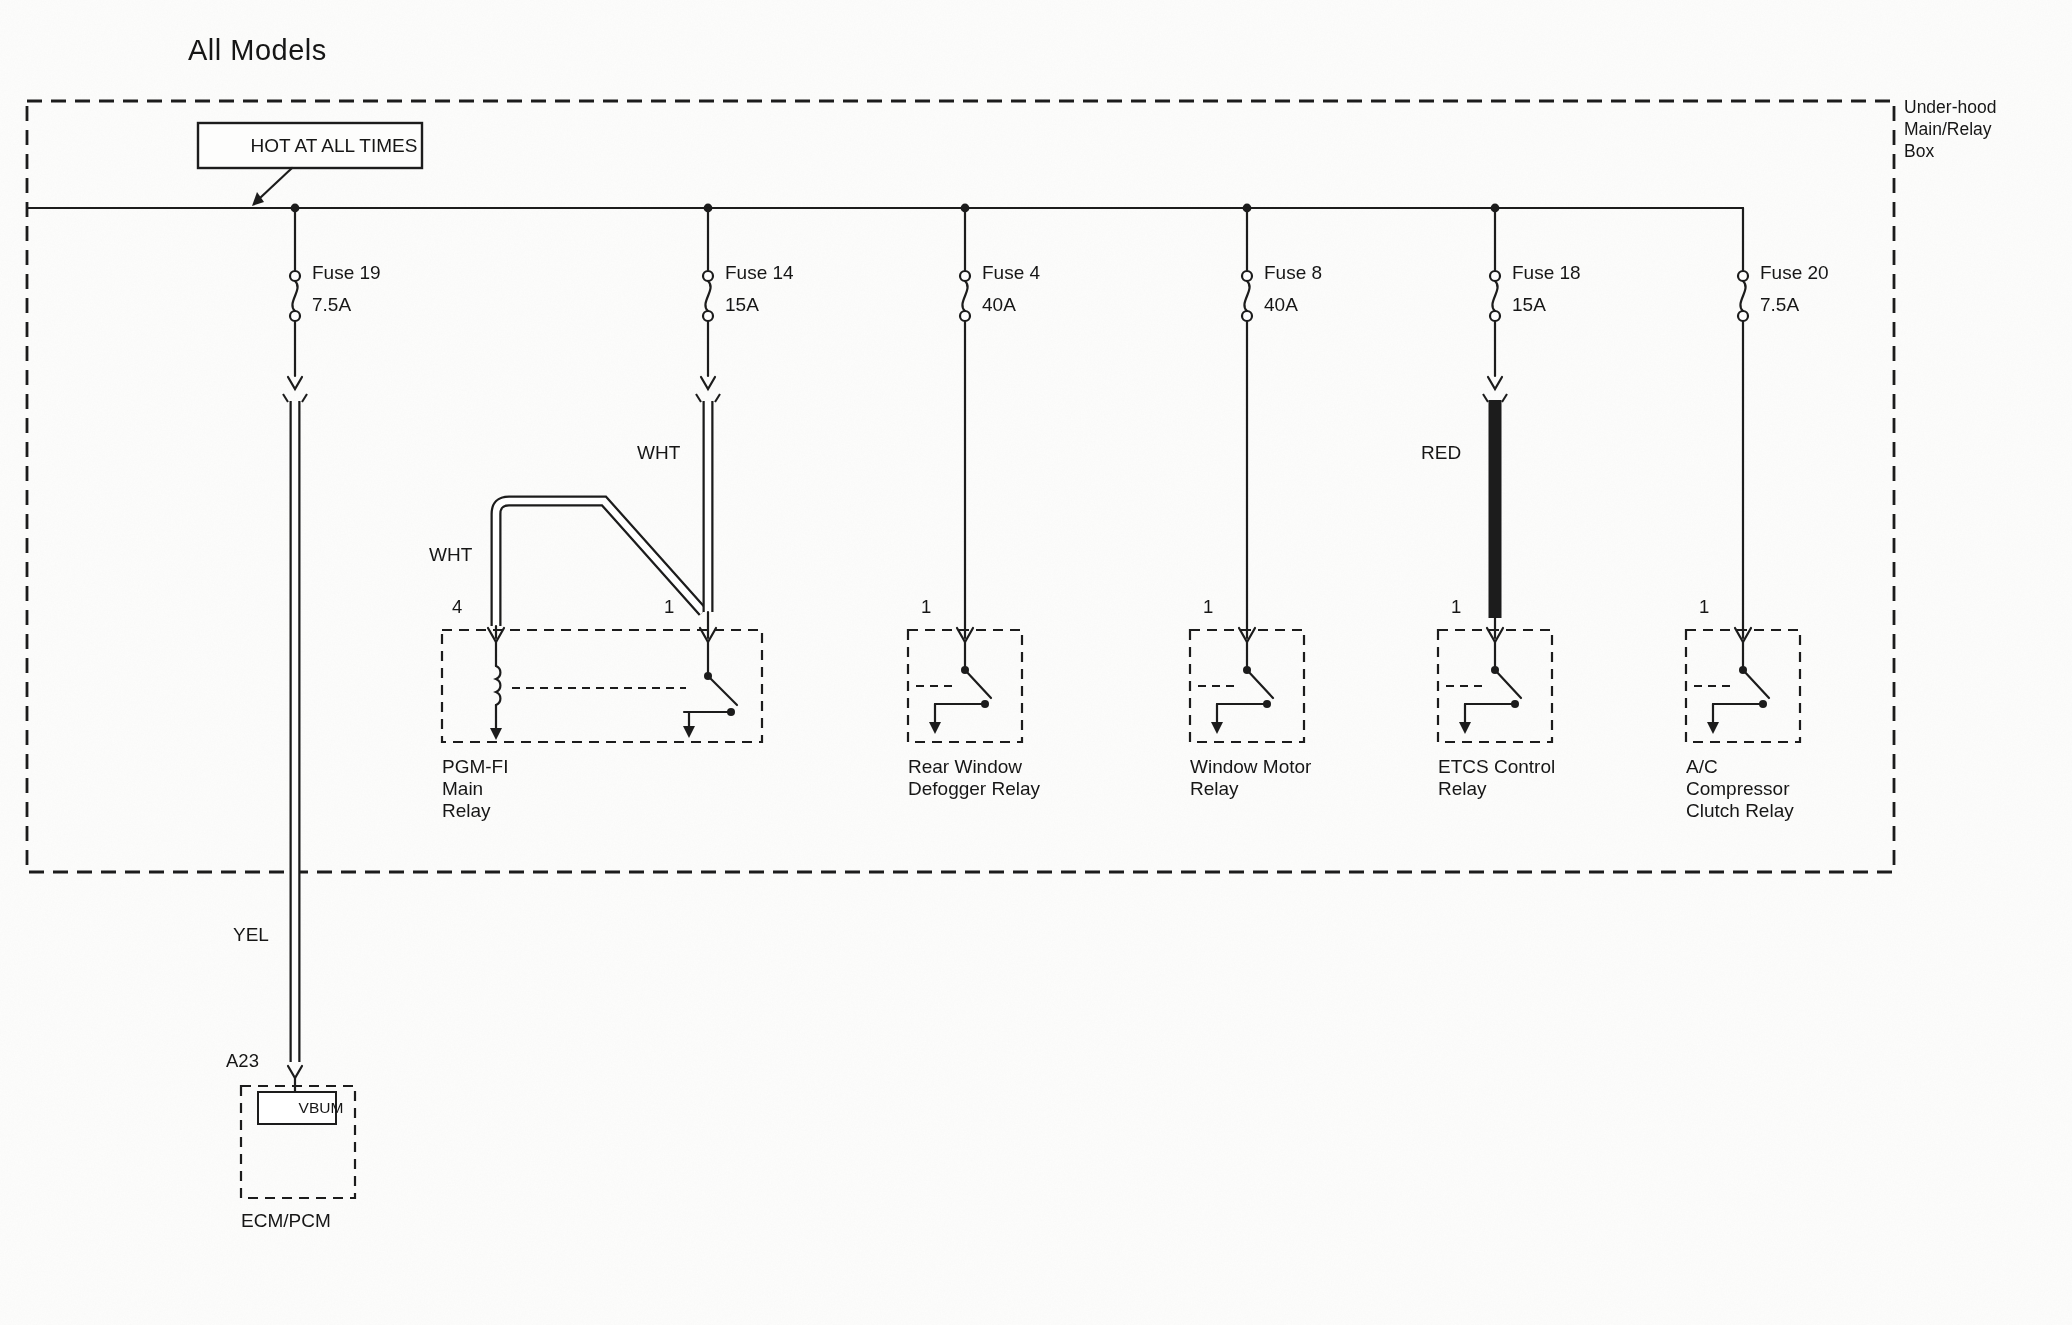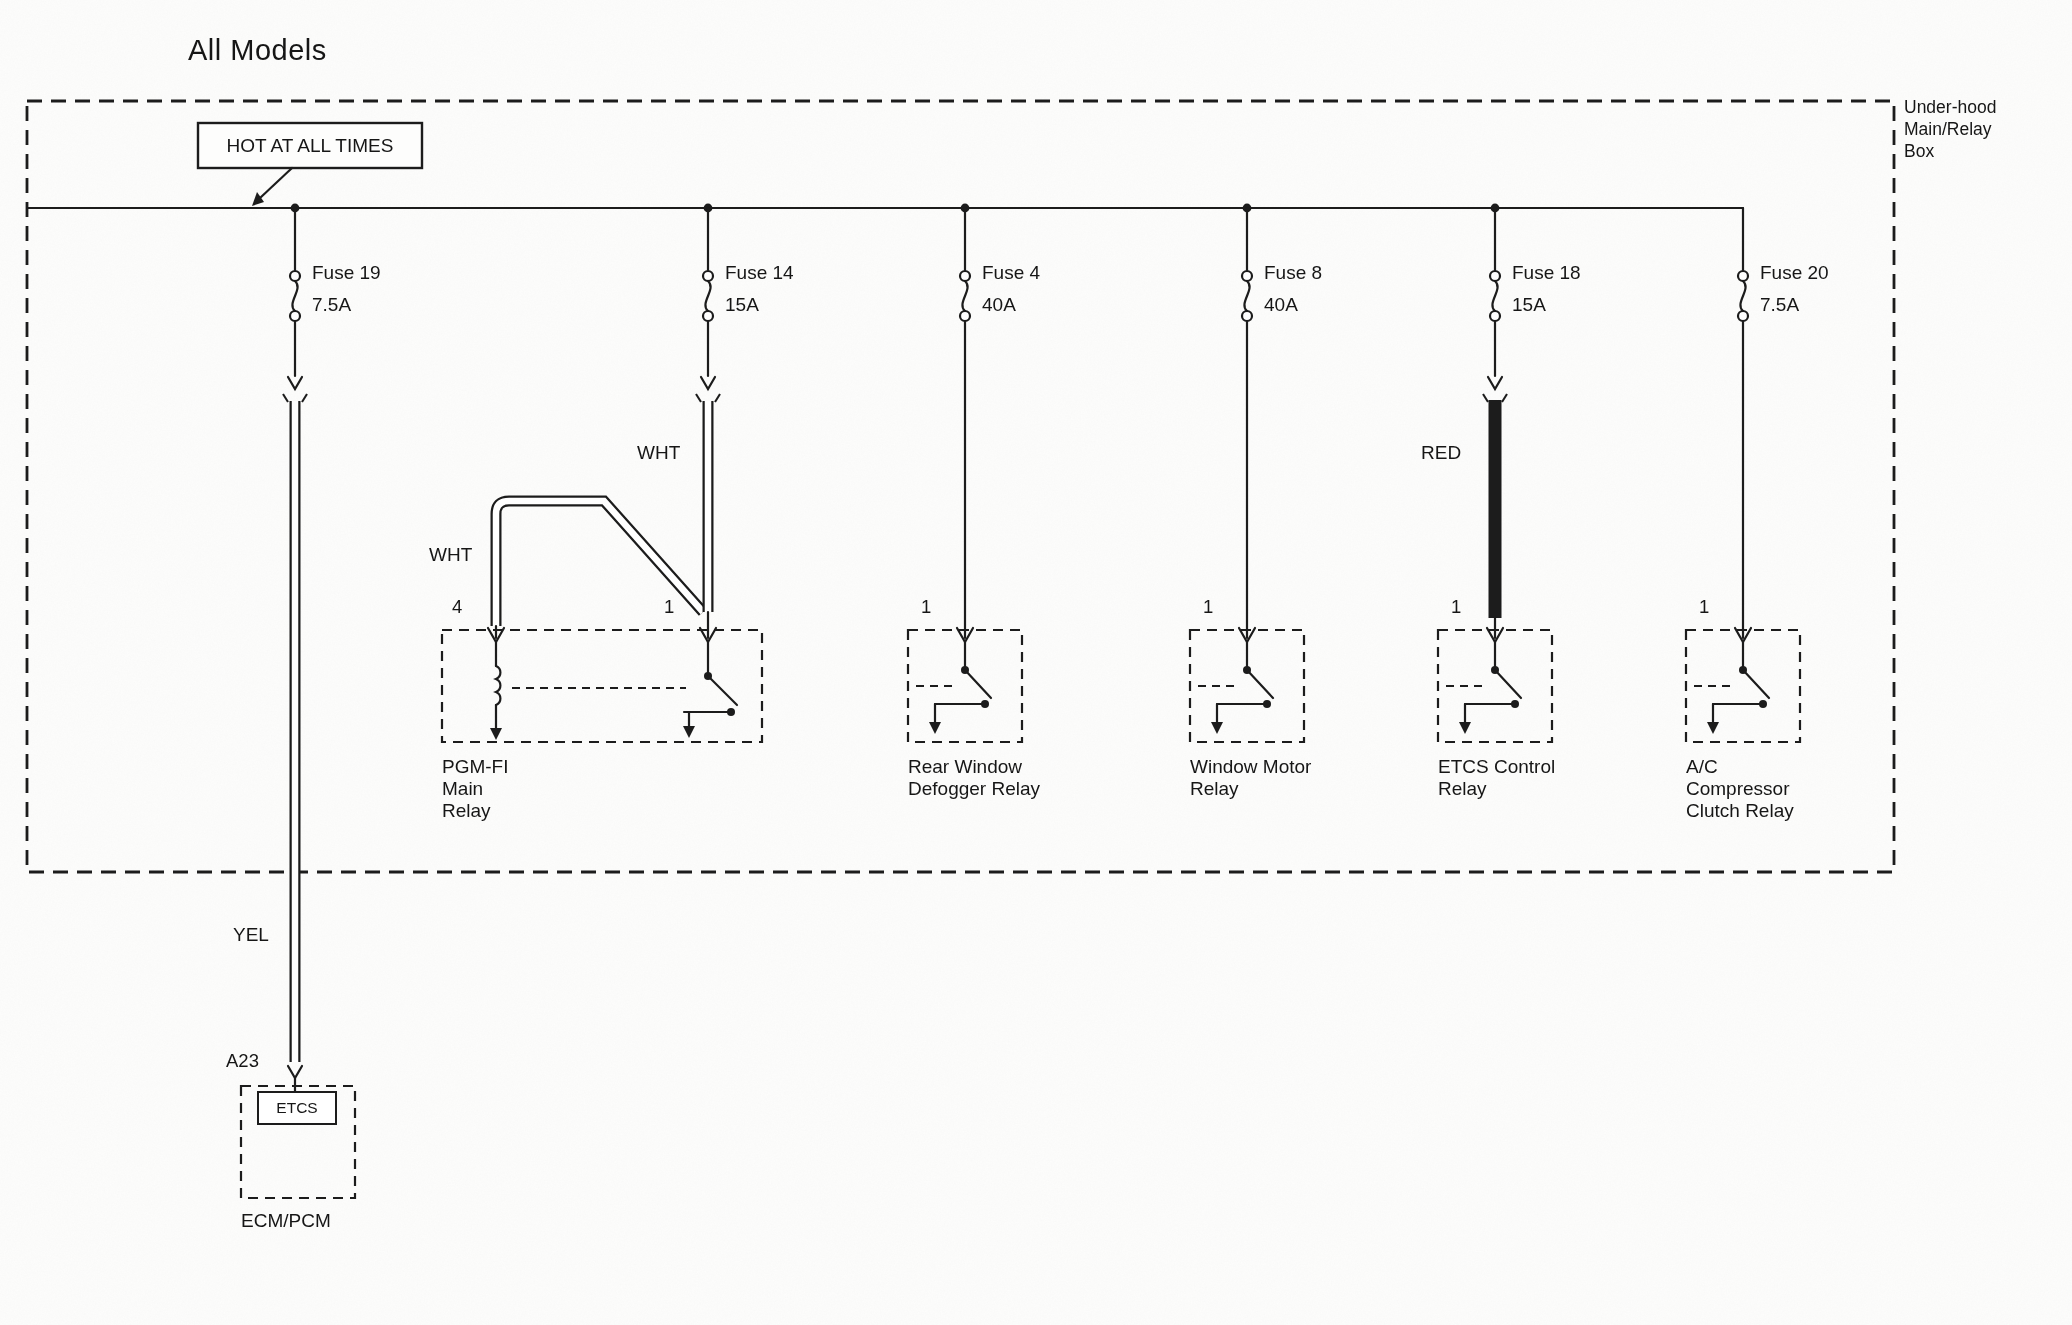--- a/index.html
+++ b/index.html
@@ -11,21 +11,21 @@
     color:#161616;
     overflow:hidden;
   }
   svg{position:absolute;left:0;top:0;}
   .lbl{position:absolute;white-space:nowrap;line-height:1.15;}
   .t-title{font-size:29px;letter-spacing:0.5px;text-align:center;}
   .t-std{font-size:19px;}
   .t-small{font-size:17.5px;line-height:22px;}
   .t-pin{font-size:18.5px;}
   .t-vbum{font-size:15.5px;text-align:center;}
-  .t-center{display:flex;align-items:center;justify-content:center;text-align:center;}
+  .t-center{display:flex;align-items:center;justify-content:center;text-align:center;margin-left:24px;}
 
   
   .ln{stroke:#1c1c1c;stroke-width:2.2;fill:none;stroke-linecap:round;}
   .capt{stroke:#1c1c1c;stroke-width:2;fill:none;}
   .wireO{stroke:#1c1c1c;stroke-width:11;fill:none;}
   .wireI{stroke:#ffffff;stroke-width:6.5;fill:none;}
   .barO{stroke:#1c1c1c;stroke-width:13;fill:none;}
   .dashbox{stroke:#1c1c1c;stroke-width:2.8;fill:none;stroke-dasharray:15 9;}
   .dashbox2{stroke:#1c1c1c;stroke-width:2.2;fill:none;stroke-dasharray:10 7;}
   .dashln{stroke:#1c1c1c;stroke-width:1.8;fill:none;stroke-dasharray:8 6;}
@@ -274,16 +274,16 @@
   <div class="lbl t-std" style="left:1190px;top:778px;">Relay</div>
 
   <div class="lbl t-std" style="left:1438px;top:756px;">ETCS Control</div>
   <div class="lbl t-std" style="left:1438px;top:778px;">Relay</div>
 
   <div class="lbl t-std" style="left:1686px;top:756px;">A/C</div>
   <div class="lbl t-std" style="left:1686px;top:778px;">Compressor</div>
   <div class="lbl t-std" style="left:1686px;top:800px;">Clutch Relay</div>
 
   <div class="lbl t-pin" style="left:226px;top:1050px;">A23</div>
-  <div class="lbl t-vbum t-center" style="left:258px;top:1092px;width:78px;height:32px;">ETCS</div>
+  <div class="lbl t-vbum t-center" style="left:258px;top:1092px;width:78px;height:32px;">VBUM</div>
   <div class="lbl t-std" style="left:241px;top:1210px;text-align:right;">ECM/PCM</div>
 
 </div>
 
 </body></html>

